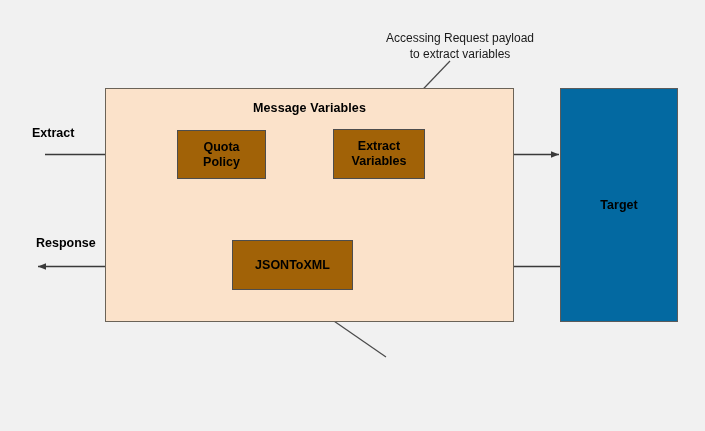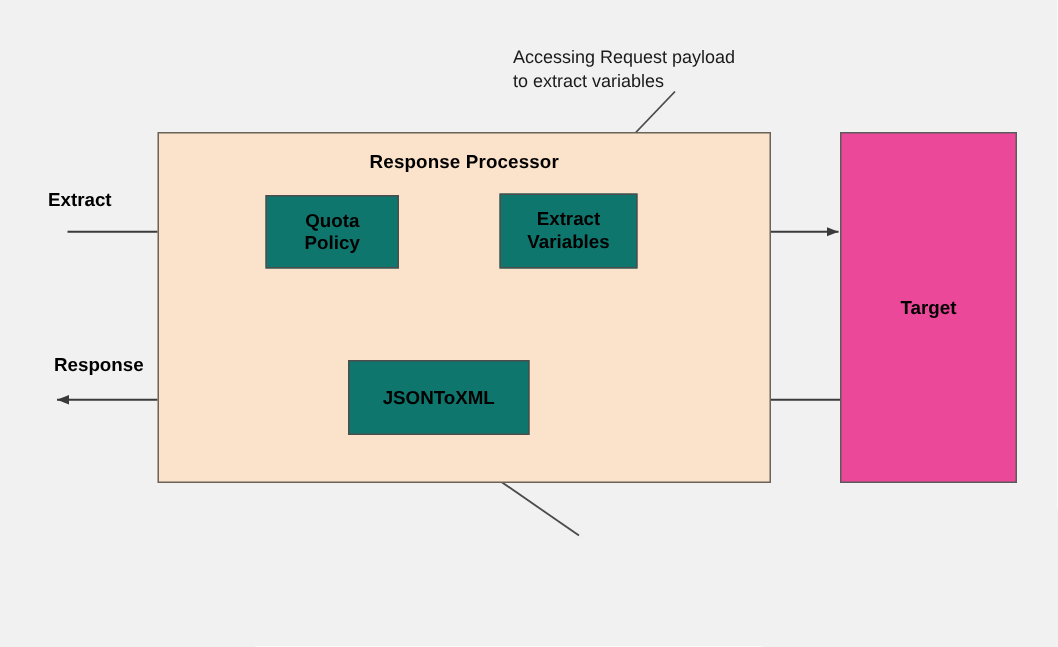--- a/index.html
+++ b/index.html
@@ -47,51 +47,51 @@
     left: 105px;
     top: 101px;
     width: 409px;
     text-align: center;
     font-size: 12.5px;
     font-weight: bold;
     color: #000;
     letter-spacing: .1px;
   }
   .policy-box {
-    background: #0f766e;
+    background: #a16207;
     border: 1.4px solid #4d4d4d;
     font-size: 12.5px;
     text-align: center;
   }
   .quota-box  { left: 177px; top: 130px; width: 89px;  height: 49px; }
   .extract-box{ left: 333px; top: 129px; width: 92px;  height: 50px; }
   .json-box   { left: 232px; top: 240px; width: 121px; height: 50px; font-size: 12.5px; }
   .target-box {
     left: 560px; top: 88px; width: 118px; height: 234px;
-    background: #ec4899;
+    background: #0369a1;
     border: 1.4px solid #5b5b5b;
     font-size: 12.5px;
   }
   .edge-label {
     position: absolute;
     font-size: 12.5px;
     font-weight: bold;
     color: #000;
     white-space: nowrap;
   }
   .label-request  { left: 32px;  top: 126px; }
   .label-response { left: 18px;  top: 236px; padding-left: 18px; }
   .annotation {
     position: absolute;
     font-size: 12px;
     color: #1a1a1a;
     line-height: 1.35;
     white-space: pre-line;
   }
-  .anno-top    { left: 342px; top: 30px;  width: 200px; }
+  .anno-top    { left: 360px; top: 30px;  width: 200px; text-align: center; }
   .anno-bottom { left: 360px; top: 361px; width: 200px; }
 </style>
 </head>
 <body>
 
 <div id="canvas">
 
   <svg id="svg-layer" viewBox="0 0 705 431" xmlns="http://www.w3.org/2000/svg">
     <defs>
       <marker id="arrow-r" markerWidth="9" markerHeight="9" refX="8" refY="3.2" orient="auto" markerUnits="userSpaceOnUse">
@@ -110,21 +110,21 @@
 
     <line x1="560" y1="266.5" x2="354" y2="266.5" stroke="#3a3a3a" stroke-width="1.3" marker-end="url(#arrow-l)"></line>
 
     <line x1="232" y1="266.5" x2="38" y2="266.5" stroke="#3a3a3a" stroke-width="1.3" marker-end="url(#arrow-l)"></line>
 
     <line x1="450" y1="61" x2="384" y2="130" stroke="#4a4a4a" stroke-width="1.2"></line>
     <line x1="289" y1="290" x2="386" y2="357" stroke="#4a4a4a" stroke-width="1.2"></line>
   </svg>
 
   <div class="node panel"></div>
-  <div class="panel-title">Response Processor</div>
+  <div class="panel-title">Message Variables</div>
 
   <div class="node policy-box quota-box">
     <span style="white-space:pre-line">Quota
 Policy</span>
   </div>
 
   <div class="node policy-box extract-box">
     <span style="white-space:pre-line">Extract
 Variables</span>
   </div>

